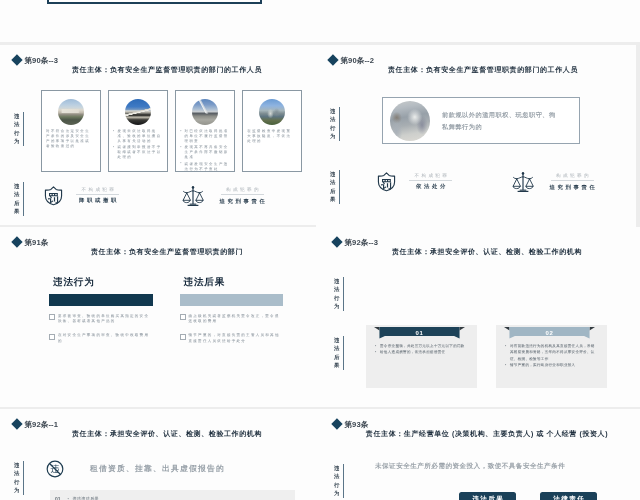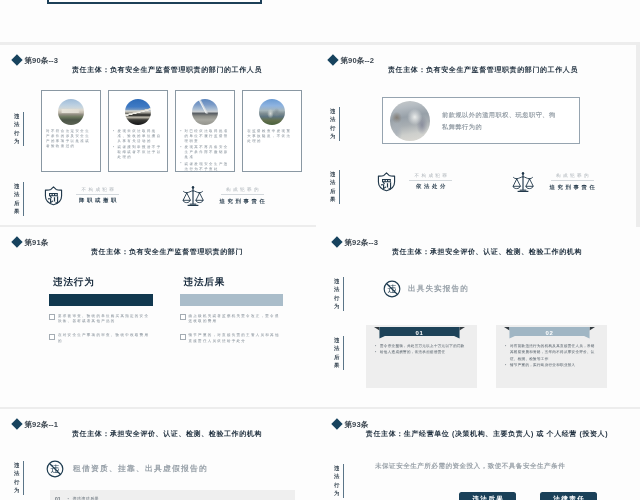--- a/index.html
+++ b/index.html
@@ -107,21 +107,21 @@
   .colbar.navy{background:#11384f;}
   .colbar.steel{background:#aabdca;}
   .cki{display:flex;align-items:flex-start;margin-top:8px;gap:3px;}
   .ckb{width:6px;height:6px;border:.8px solid #a4acb3;flex:none;margin-top:.6px;background:#fff;
        box-sizing:border-box;}
   .ckt{font-size:3.5px;line-height:1.62;color:#a3abb2;letter-spacing:1.3px;
        font-weight:700;width:94px;}
 
   
   .viorow{position:absolute;left:63px;top:53px;display:flex;align-items:center;gap:7px;}
-  #s5 .viorow{left:46px;top:51px;gap:9px;}
+  #s5 .viorow{left:46px;top:51px;gap:26px;}
   #s5 .viot{font-size:7.8px;letter-spacing:1.2px;}
   .pro{width:18px;height:18px;display:inline-block;flex:none;}
   .pro svg{display:block;width:100%;height:100%;}
   .viot{font-size:7.6px;color:#98a1a9;letter-spacing:1.1px;font-weight:700;
         line-height:1;white-space:nowrap;}
 
   
   .rcrow{position:absolute;left:46px;top:98px;width:242px;display:flex;gap:19px;}
   .rc{width:111px;background:#eeeeee;padding:18px 9px 8px 9px;box-sizing:border-box;
       position:relative;height:63px;}
@@ -350,30 +350,20 @@
     <div class="subj">责任主体：承担安全评价、认证、检测、检验工作的机构</div>
     <div class="vwrap" style="left:14px;top:50px;">
         <span class="vlab">违法行为</span>
         <span class="vrule"></span>
       </div>
     <div class="vwrap" style="left:14px;top:109px;">
         <span class="vlab">违法后果</span>
         <span class="vrule"></span>
       </div>
 
-    <div class="viorow">
-      <span class="pro">
-          <svg viewBox="0 0 40 40">
-            <circle cx="20" cy="20" r="17.4" fill="none" stroke="#1e3c50" stroke-width="2.6"></circle>
-            <text x="20" y="26.5" font-size="20" font-family="sans-serif" fill="#1e3c50" text-anchor="middle">违</text>
-            <path d="M7.8 7.8 L32.2 32.2" stroke="#1e3c50" stroke-width="2.6" stroke-linecap="round"></path>
-          </svg>
-        </span>
-      <span class="viot">出具失实报告的</span>
-    </div>
 
     <div class="rcrow">
       <div class="rc">
         <div class="rcbanner navy">
             <svg viewBox="0 0 100 13" preserveAspectRatio="none">
               <path class="rt" d="M0 0 L6 0 L6 4 Z"></path>
               <path class="rt" d="M100 0 L94 0 L94 4 Z"></path>
               <path class="rb" d="M6 0 L94 0 L94 13 L88 10.2 L12 10.2 L6 13 Z"></path>
             </svg>
           <span>01</span>

